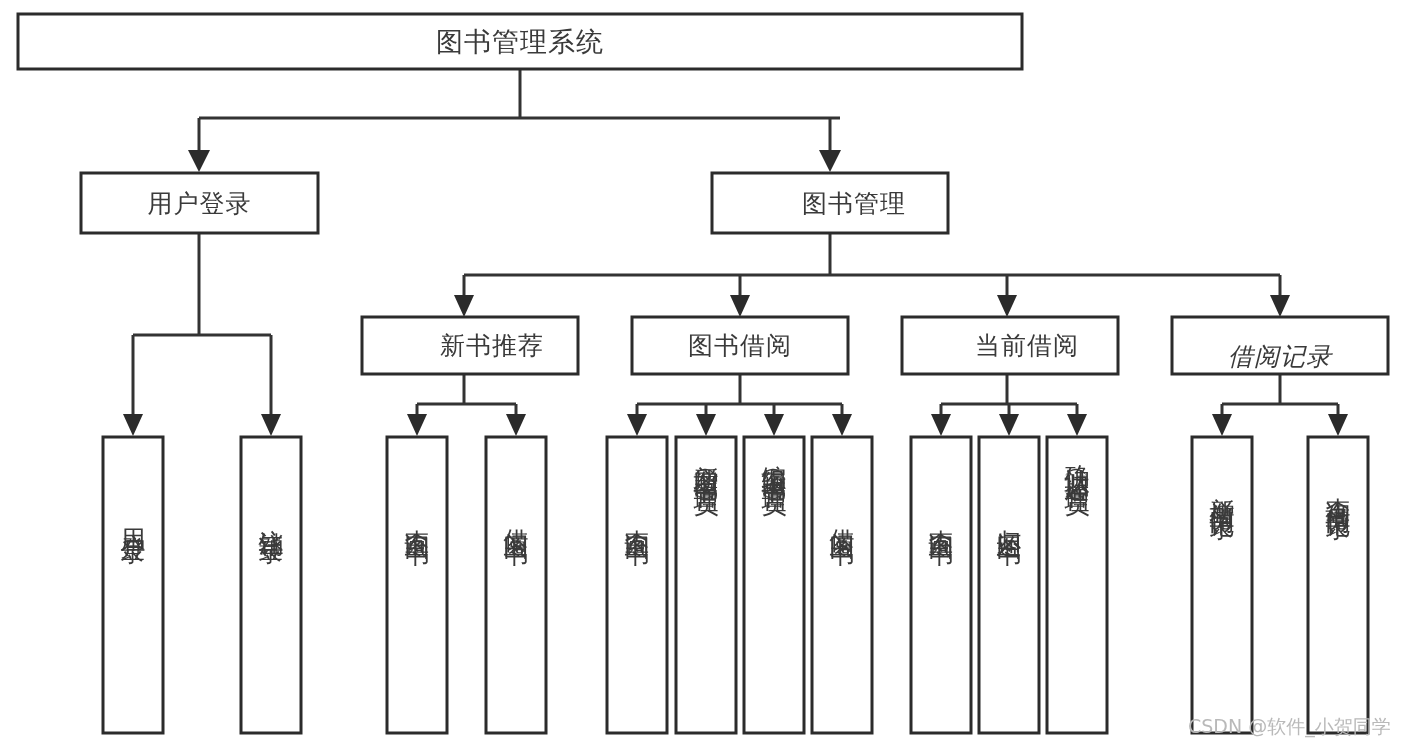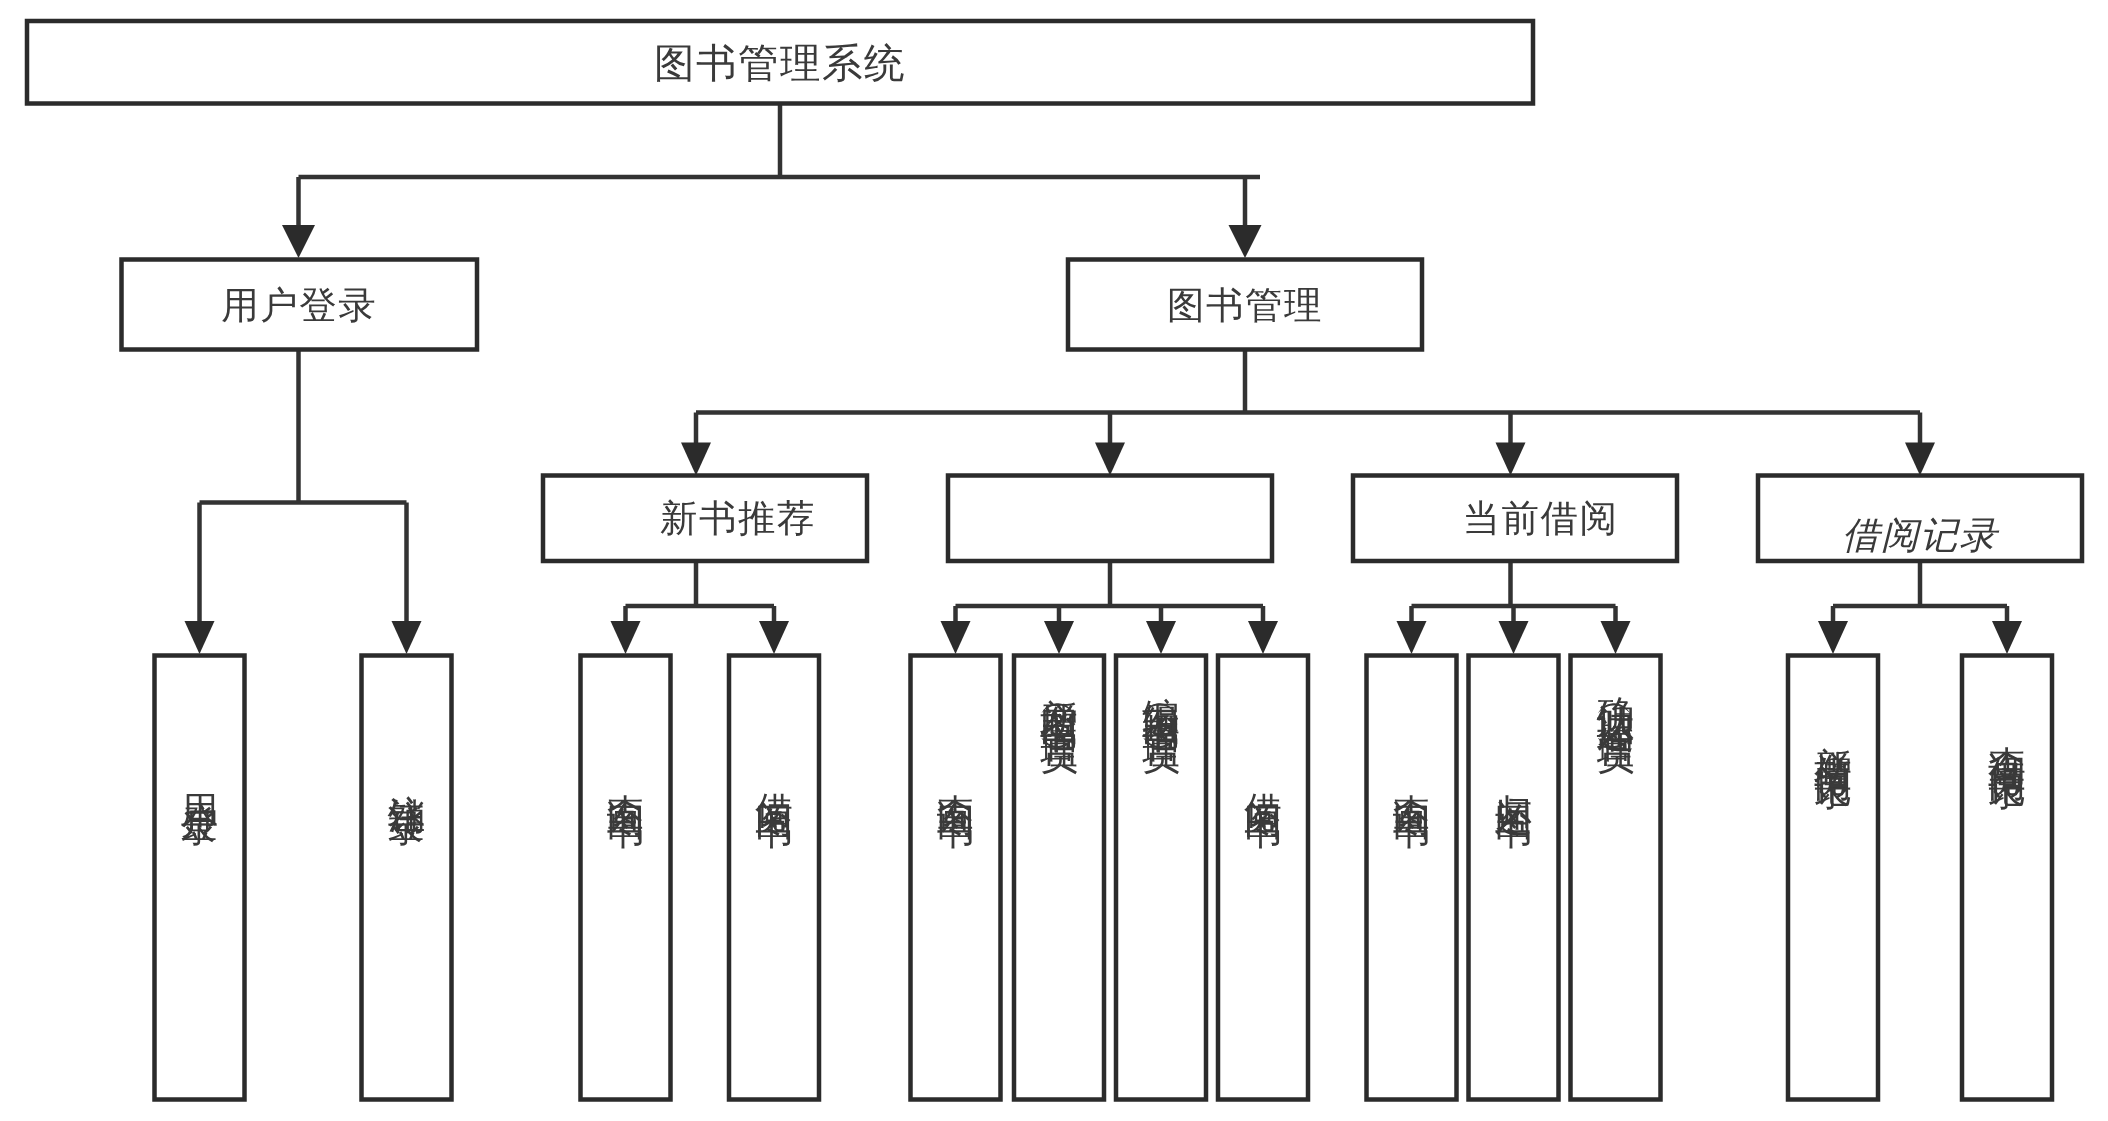--- a/index.html
+++ b/index.html
@@ -191,28 +191,31 @@
   </svg>
 
   <div class="htext-wrap" style="left:18px; top:14px; width:1004px; height:55px;">
     <span class="htext" style="font-size:27px;">图书管理系统</span>
   </div>
 
   <div class="htext-wrap" style="left:81px; top:173px; width:237px; height:60px;">
     <span class="htext">用户登录</span>
   </div>
 
-  <div class="htext-wrap" style="left:712px; top:173px; width:236px; height:60px;align-items:center;">
+  <div class="htext-wrap" style="left:736px; top:173px; width:236px; height:60px;align-items:center;">
     <span class="htext">图书管理</span>
   </div>
 
   <div class="htext-wrap" style="left:362px; top:317px; width:216px; height:57px;padding-left:22px;">
     <span class="htext">新书推荐</span>
   </div>
 
+  <div class="htext-wrap" style="left:632px; top:317px; width:216px; height:57px;">
+    <span class="htext">图书借阅</span>
+  </div>
 
   <div class="htext-wrap" style="left:902px; top:317px; width:216px; height:57px;padding-left:17px;">
     <span class="htext">当前借阅</span>
   </div>
 
   <div class="htext-wrap" style="left:1172px; top:334px; width:216px; height:45px;font-style:italic;">
     <span class="htext">借阅记录</span>
   </div>
 
   <div class="vtext-wrap" style="left:103px; top:437px; width:60px; height:296px; padding-top:72px;">
@@ -260,14 +263,15 @@
   </div>
 
   <div class="vtext-wrap" style="left:1192px; top:437px; width:60px; height:296px; padding-top:40px;">
     <span class="vtext">新增借阅记录</span>
   </div>
 
   <div class="vtext-wrap" style="left:1308px; top:437px; width:60px; height:296px; padding-top:40px;">
     <span class="vtext">查询借阅记录</span>
   </div>
 
+  <div class="watermark">CSDN @软件_小贺同学</div>
 
 </div>
 
 </body></html>

